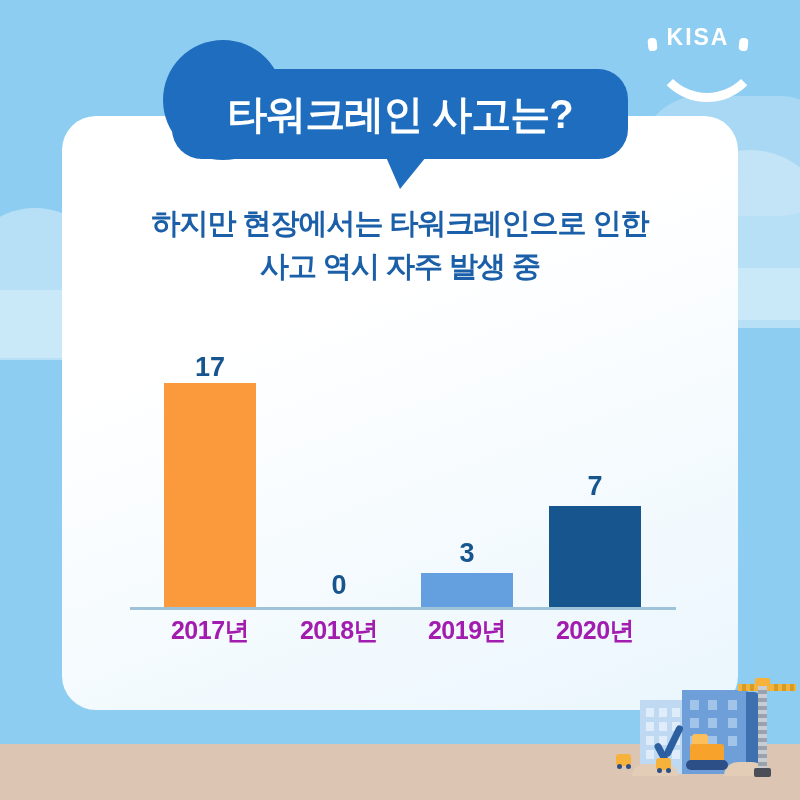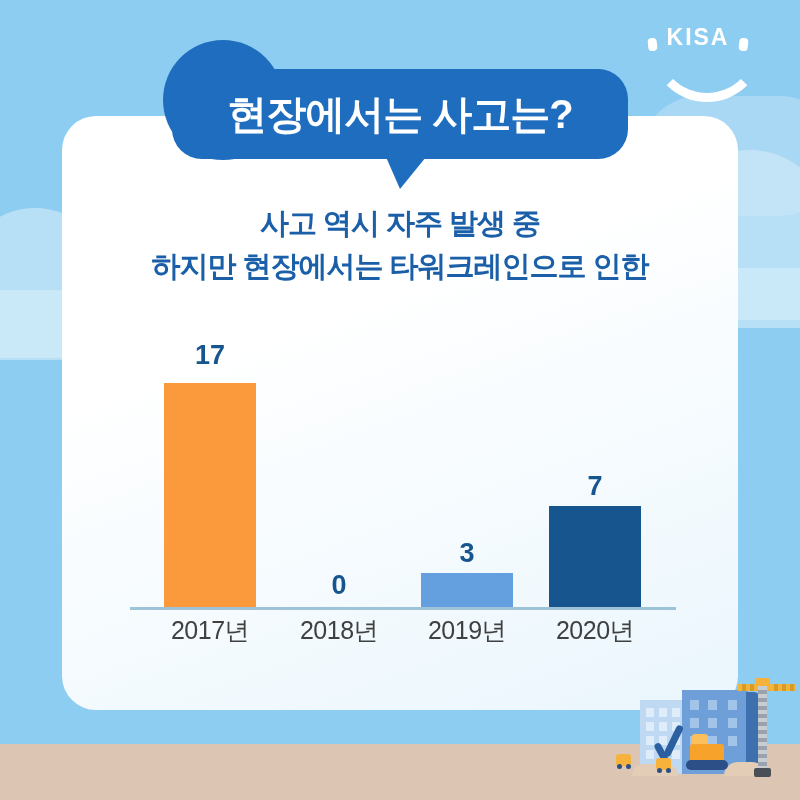--- a/index.html
+++ b/index.html
@@ -74,21 +74,21 @@
   .chart{position:absolute;left:62px;top:340px;width:676px;height:310px;}
   .axis-line{position:absolute;left:68px;top:267px;width:546px;height:3px;background:#9EC2D8;}
   .bar-slot{position:absolute;bottom:43px;width:92px;}
   .bar{width:92px;position:absolute;bottom:0;left:0;}
   .bar-value{
     position:absolute;left:-14px;width:120px;text-align:center;
     color:#17558F;font-size:27px;font-weight:bold;
   }
   .tick-label{
     position:absolute;bottom:0px;left:-24px;width:140px;text-align:center;
-    color:#404040;font-size:25px;font-weight:normal;letter-spacing:-.5px;
+    color:#a21caf;font-size:25px;font-weight:bold;letter-spacing:-.5px;
   }
   .caption{
     position:absolute;left:62px;top:666px;width:676px;text-align:center;
     color:#4E7FA8;font-size:14px;font-weight:bold;letter-spacing:-.4px;
   }
 
   
   .scene{position:absolute;left:612px;top:672px;width:188px;height:128px;}
   .bld-light{position:absolute;left:28px;top:28px;width:46px;height:74px;background:#BFD9F2;}
   .bld-mid{position:absolute;left:70px;top:18px;width:66px;height:84px;background:#6E9FD8;}
@@ -130,35 +130,35 @@
     <div class="logo-text">KISA</div>
     <div class="logo-smile"></div>
     <div class="logo-tip-l"></div>
     <div class="logo-tip-r"></div>
   </div>
 
   <div class="card"></div>
 
   <div class="deco-circle"></div>
   <div class="bubble">
-    <span class="bubble-title">현장에서는 사고는?</span>
+    <span class="bubble-title">타워크레인 사고는?</span>
   </div>
   <div class="bubble-tail"></div>
 
   <div class="body-copy">
+    <div>하지만 현장에서는 타워크레인으로 인한</div>
     <div>사고 역시 자주 발생 중</div>
-    <div>하지만 현장에서는 타워크레인으로 인한</div>
   </div>
 
   <div class="chart">
     <div class="axis-line"></div>
 
     <div class="bar-slot" style="left:102px;">
       <div class="bar" style="height:224px;background:#FB9A3C;"></div>
-      <div class="bar-value" style="bottom:236px;">17</div>
+      <div class="bar-value" style="bottom:224px;">17</div>
       <div class="tick-label" style="bottom:-40px;">2017년</div>
     </div>
 
     <div class="bar-slot" style="left:231px;">
       <div class="bar" style="height:0px;background:transparent;"></div>
       <div class="bar-value" style="bottom:6px;">0</div>
       <div class="tick-label" style="bottom:-40px;">2018년</div>
     </div>
 
     <div class="bar-slot" style="left:359px;">

